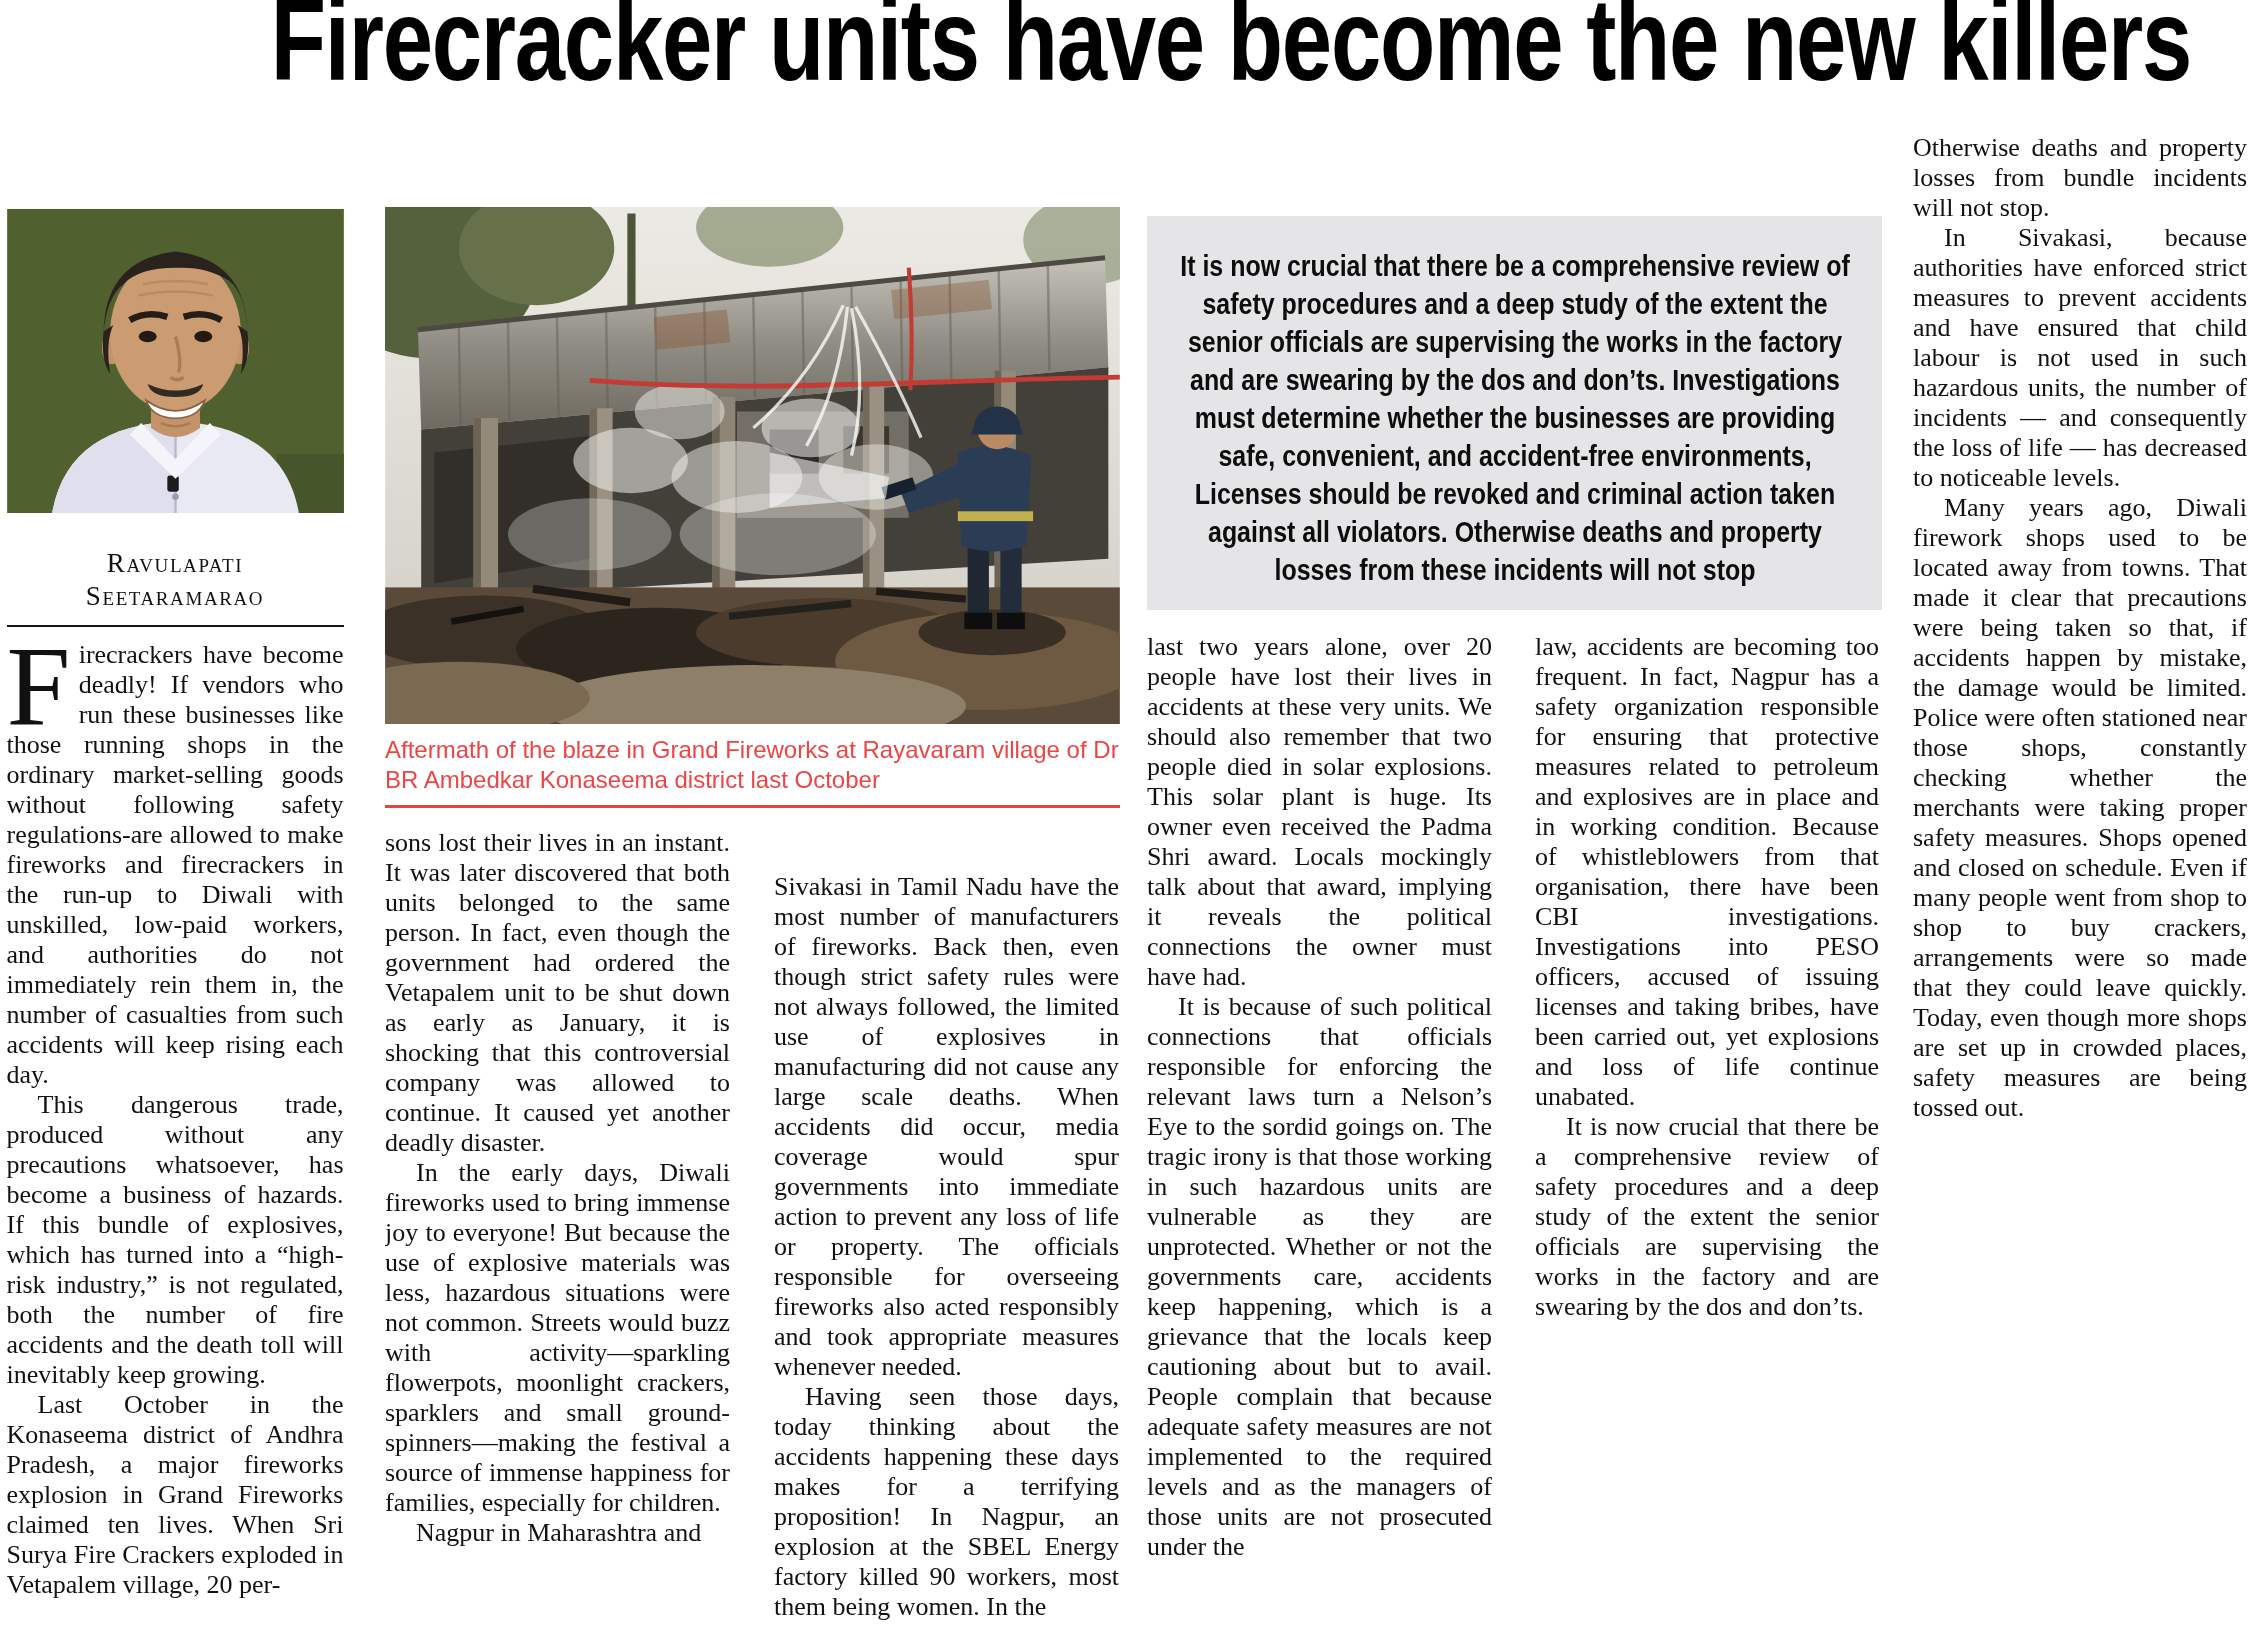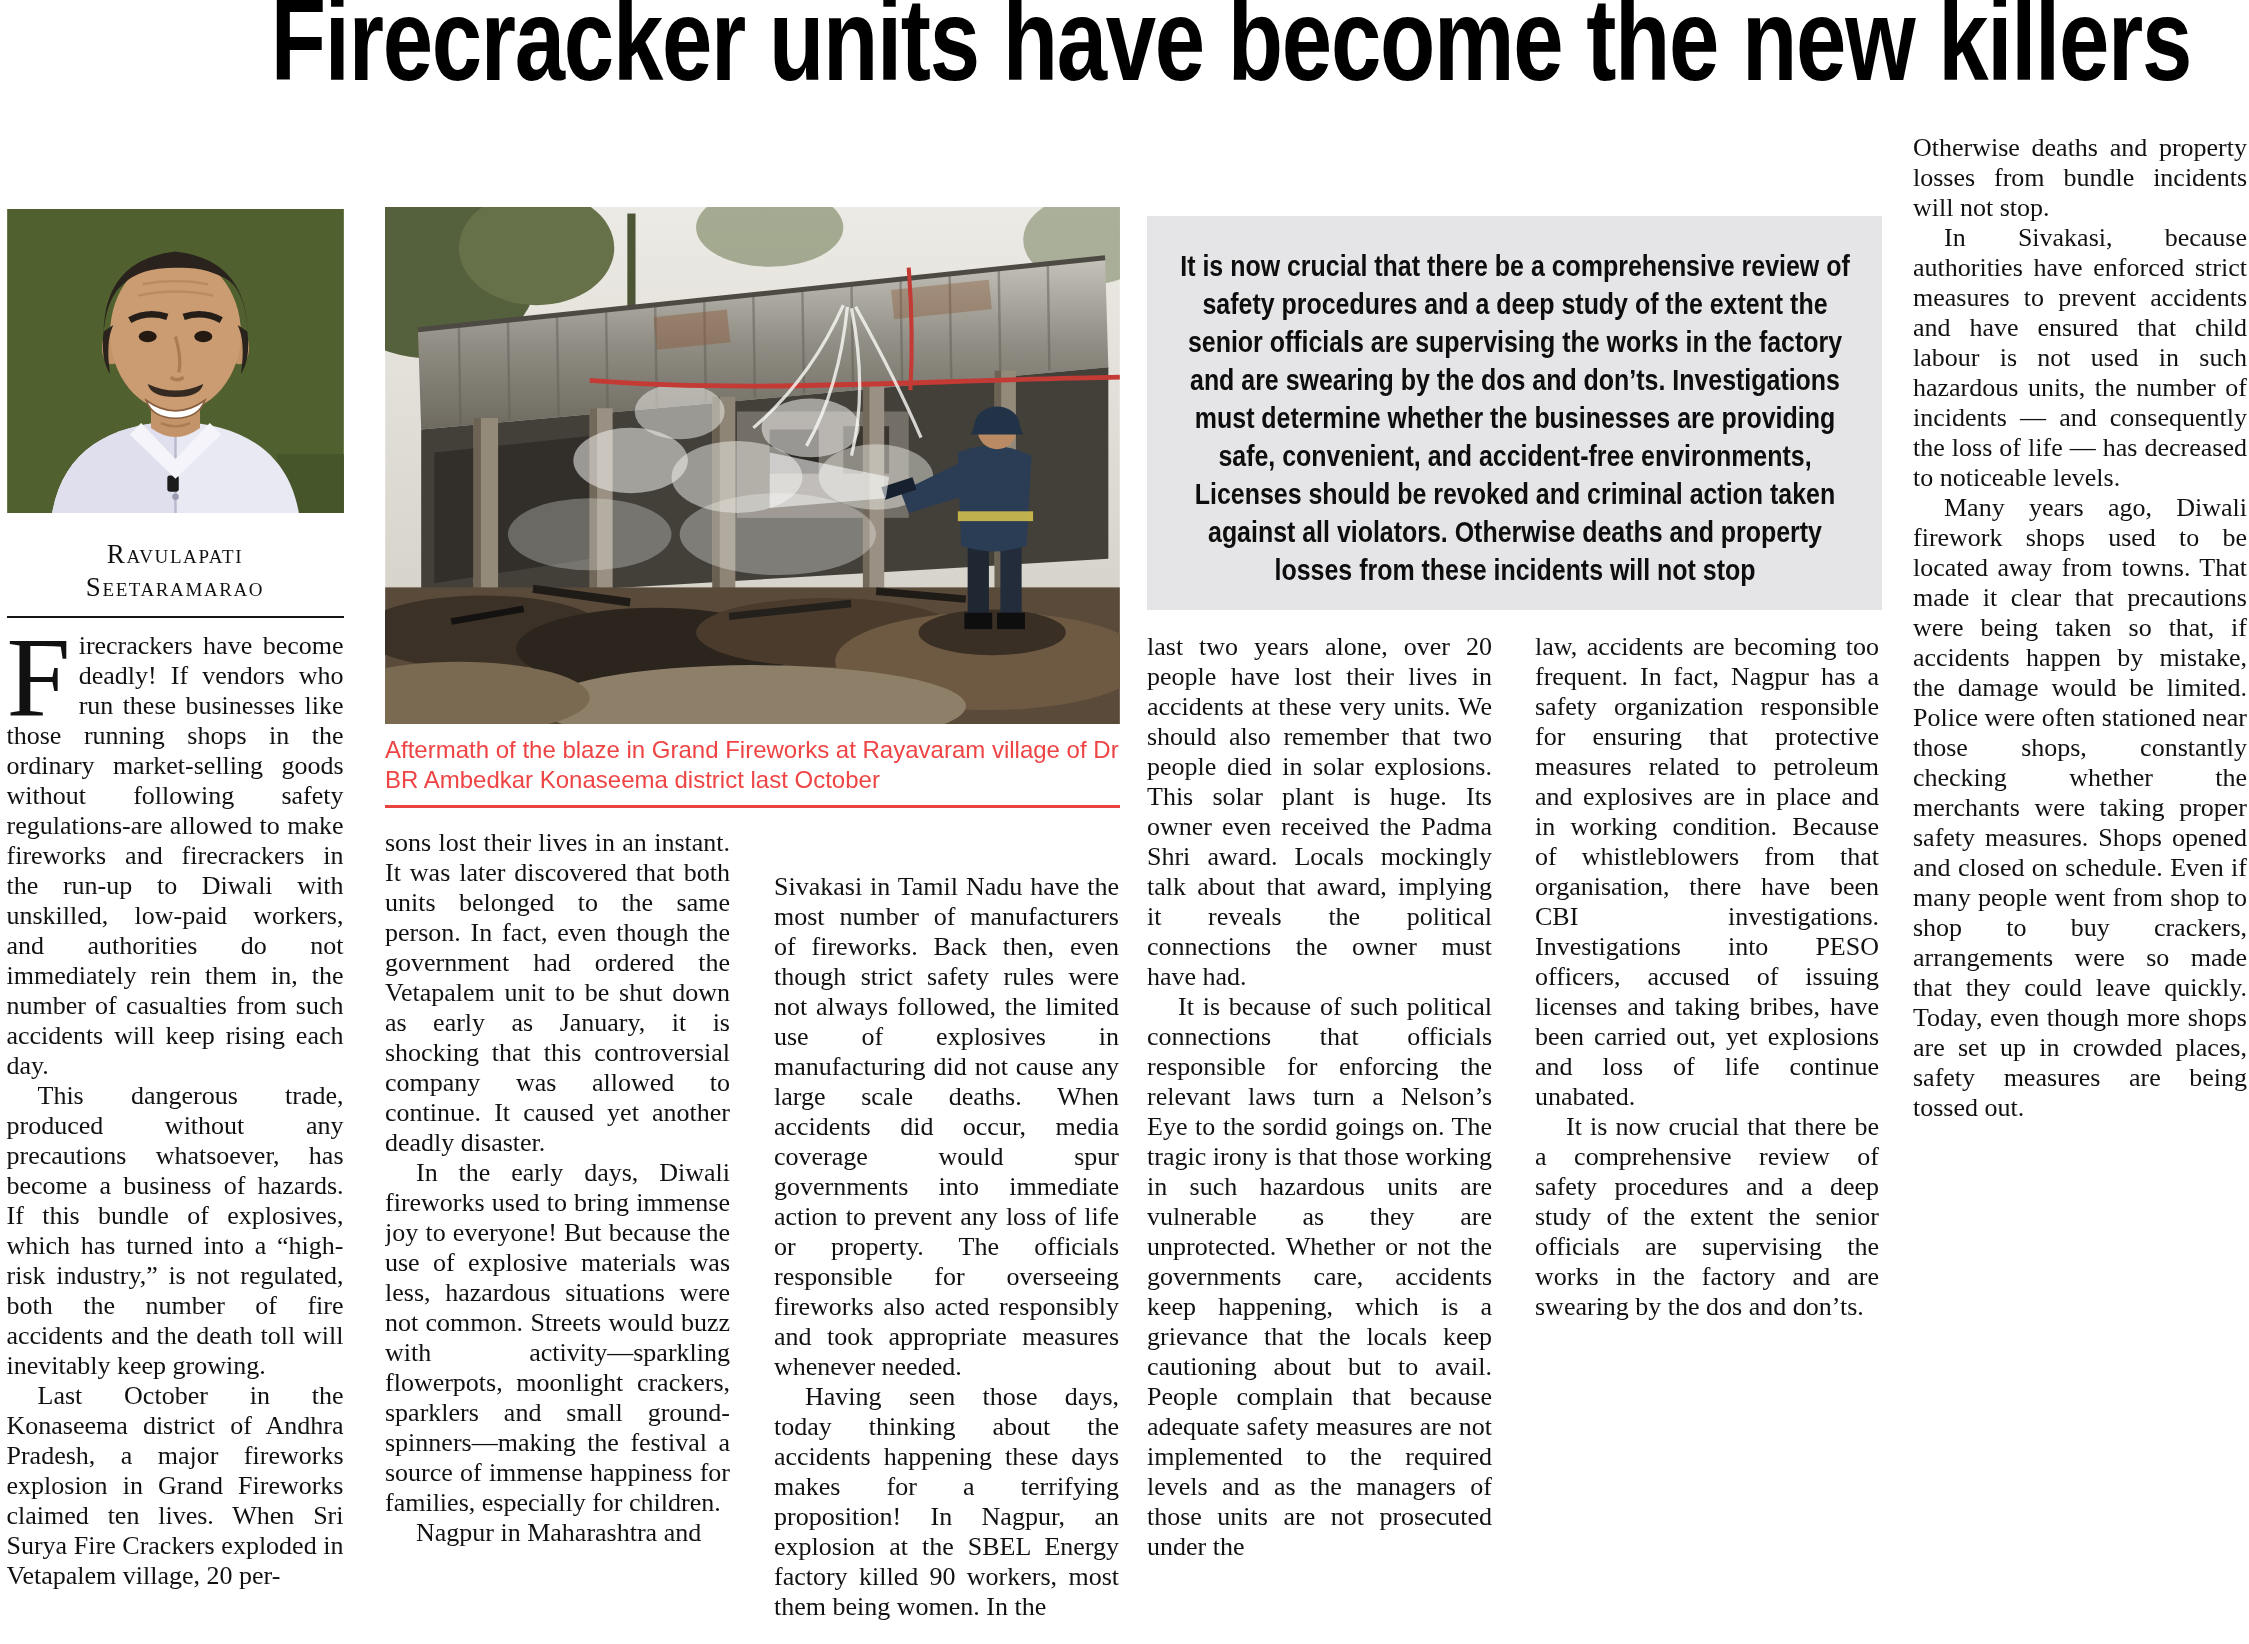--- a/index.html
+++ b/index.html
@@ -15,21 +15,21 @@
   .col p{margin:0;text-indent:31px;}
   .col p.cont{text-indent:0;}
   .col1{left:6.5px;top:209px;width:337px;height:1435px;}
   .col2{left:385px;top:828px;width:345px;height:817px;}
   .col3{left:774px;top:872px;width:345px;height:817px;}
   .col4{left:1147px;top:632px;width:345px;height:1012px;}
   .col5{left:1535px;top:632px;width:344px;height:1012px;}
   .col6{left:1913px;top:133px;width:334px;height:1511px;}
   
   .author-photo{display:block;width:337px;height:304px;}
-  .byline{margin-top:25px;text-align:center;font-variant:small-caps;font-size:27px;
+  .byline{margin-top:34px;text-align:center;font-variant:small-caps;font-size:27px;
           line-height:33px;letter-spacing:1.6px;text-indent:0;}
   .byline-rule{margin-top:11.5px;border:none;border-top:2.5px solid #161616;}
   .col1 .body{margin-top:13px;}
   .dropcap{float:left;font-size:115px;line-height:85px;margin:4.9px 8.2px 0 0;font-weight:400;}
   
   .main-photo{position:absolute;left:385px;top:207px;width:735px;height:517px;overflow:hidden;}
   .caption{position:absolute;left:385px;top:735px;width:735px;
            font-family:"Liberation Sans",sans-serif;font-size:24px;line-height:29.5px;color:#ef4444;}
   .red-rule{position:absolute;left:385px;top:805px;width:735px;height:3.3px;background:var(--red-rule,#e8433e);}
   

